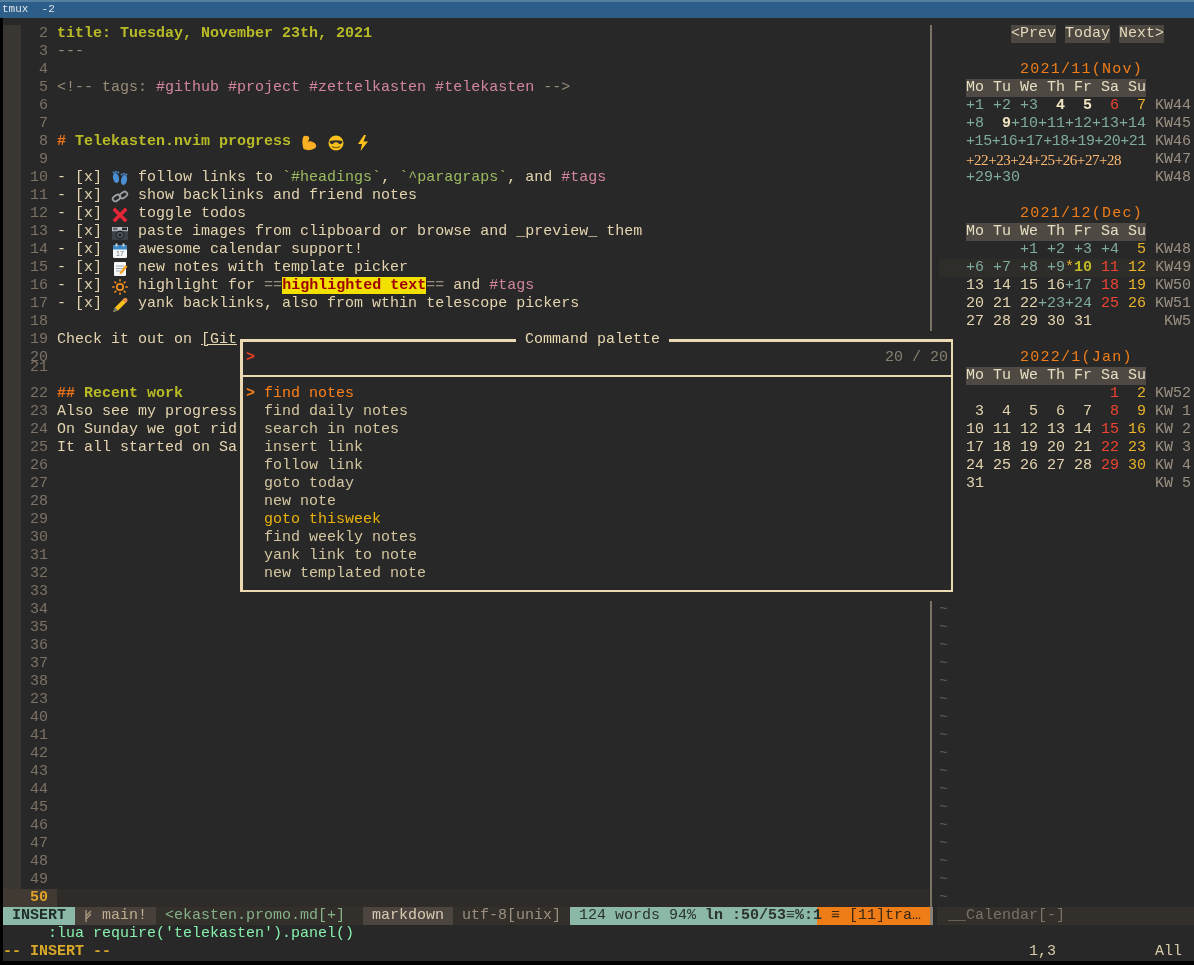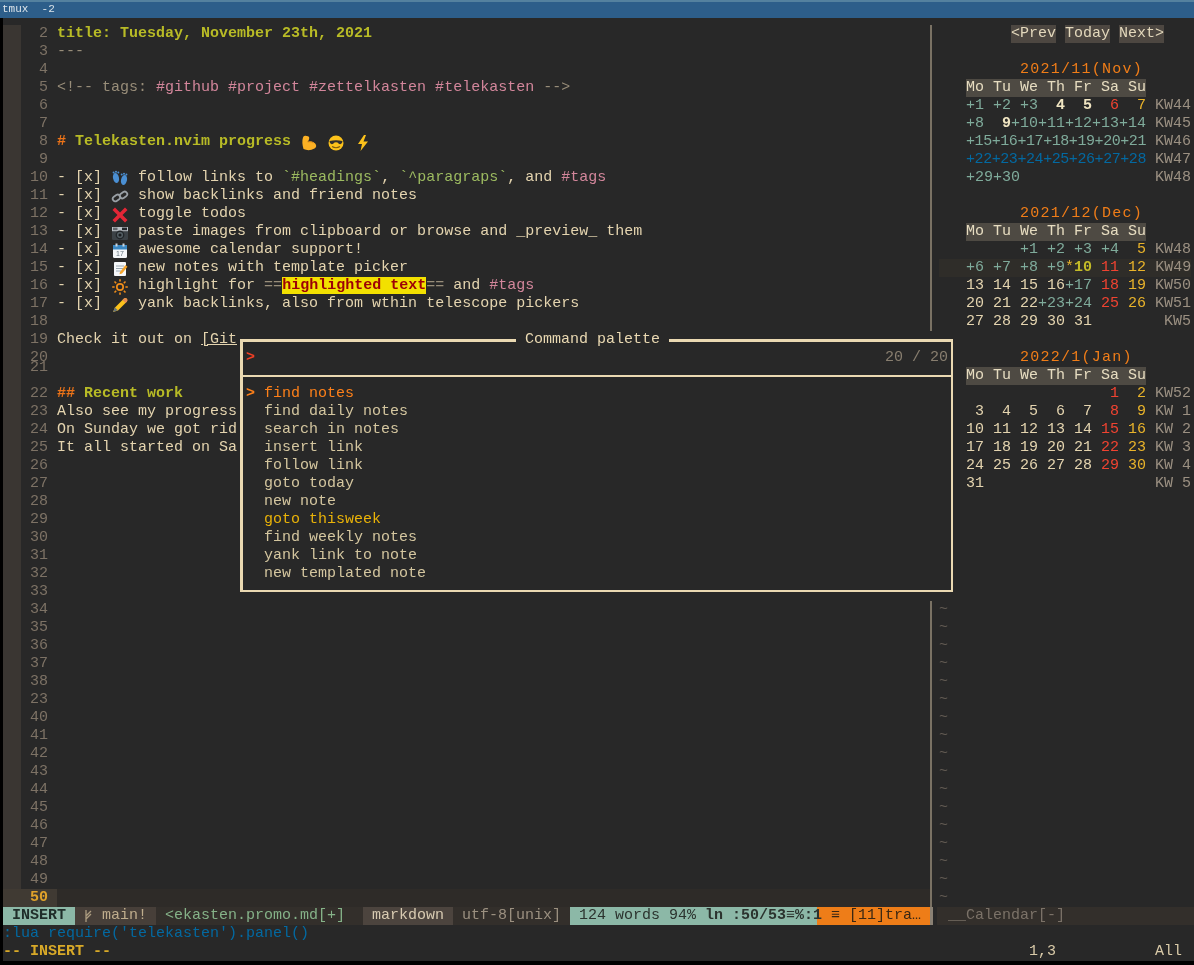--- a/index.html
+++ b/index.html
@@ -85,21 +85,21 @@
 <div class="r" style="left:1065px;top:25px;width:45px;height:18px;background:#4d4741"></div>
 <div class="r" style="left:1119px;top:25px;width:45px;height:18px;background:#4d4741"></div>
 <pre style="left:939px;top:25px">        <span style="color:#e3d8bc;">&lt;Prev</span> <span style="color:#e3d8bc;">Today</span> <span style="color:#e3d8bc;">Next&gt;</span></pre>
 <pre style="left:939px;top:61px">         <span style="color:#f07d18;letter-spacing:1.25px;">2021/11(Nov)</span></pre>
 <div class="r" style="left:966px;top:79px;width:180px;height:18px;background:#4e4a43"></div>
 <pre style="left:939px;top:79px">   <span style="color:#e6dcc0;">Mo Tu We Th Fr Sa Su</span></pre>
 <pre style="left:939px;top:97px">   <span style="color:#7fab9b;">+1 +2 +3</span><span style="color:#f0e5c2;font-weight:bold;">  4  5</span><span style="color:#f04331;">  6</span><span style="color:#e9b32a;">  7</span> <span style="color:#9b9082;">KW44</span></pre>
 <pre style="left:939px;top:115px">   <span style="color:#7fab9b;">+8</span><span style="color:#f0e5c2;font-weight:bold;">  9</span><span style="color:#7fab9b;">+10+11+12+13+14</span> <span style="color:#9b9082;">KW45</span></pre>
 <pre style="left:966px;top:133px"><span style="color:#7fab9b;letter-spacing:-0.43px;">+15+16+17+18+19+20+21</span></pre>
 <pre style="left:1155px;top:133px"><span style="color:#9b9082;">KW46</span></pre>
-<pre style="left:966px;top:151px"><span style="color:#0369a1;letter-spacing:-0.43px;">+22+23+24+25+26+27+28</span></pre>
+<pre style="left:966px;top:151px"><span style="color:#fdba74;letter-spacing:-0.43px;font-family:Liberation Serif, serif;">+22+23+24+25+26+27+28</span></pre>
 <pre style="left:1155px;top:151px"><span style="color:#9b9082;margin-top:40px;">KW47</span></pre>
 <pre style="left:939px;top:169px">   <span style="color:#7fab9b;">+29+30</span>               <span style="color:#9b9082;">KW48</span></pre>
 <pre style="left:939px;top:205px">         <span style="color:#f07d18;letter-spacing:1.25px;">2021/12(Dec)</span></pre>
 <div class="r" style="left:966px;top:223px;width:180px;height:18px;background:#4e4a43"></div>
 <pre style="left:939px;top:223px">   <span style="color:#e6dcc0;">Mo Tu We Th Fr Sa Su</span></pre>
 <div class="r" style="left:939px;top:259px;width:252px;height:18px;background:#2f2d29"></div>
 <pre style="left:939px;top:241px">         <span style="color:#7fab9b;">+1 +2 +3 +4</span><span style="color:#e9b32a;">  5</span> <span style="color:#9b9082;">KW48</span></pre>
 <pre style="left:939px;top:259px">   <span style="color:#7fab9b;">+6 +7 +8 +9</span><span style="color:#e9b32a;">*</span><span style="color:#c3bb28;font-weight:bold;">10</span><span style="color:#f04331;"> 11</span><span style="color:#e9b32a;"> 12</span> <span style="color:#9b9082;">KW49</span></pre>
 <pre style="left:939px;top:277px">   <span style="color:#e4d4af;">13 14 15 16</span><span style="color:#7fab9b;">+17</span><span style="color:#f04331;"> 18</span><span style="color:#e9b32a;"> 19</span> <span style="color:#9b9082;">KW50</span></pre>
 <pre style="left:939px;top:295px">   <span style="color:#e4d4af;">20 21 22</span><span style="color:#7fab9b;">+23+24</span><span style="color:#f04331;"> 25</span><span style="color:#e9b32a;"> 26</span> <span style="color:#9b9082;">KW51</span></pre>
@@ -147,21 +147,21 @@
 <svg class="e" style="left:84px;top:909px" width="9" height="14" viewBox="0 0 9 14">
     <path d="M2 1 V13 M2 7 L7 2 M2 10 L7 5" stroke="#ac9c80" stroke-width="1.3" fill="none"></path>
   </svg>
 <pre style="left:165px;top:907px"><span style="color:#85b288;">&lt;ekasten.promo.md[+]</span></pre>
 <pre style="left:372px;top:907px"><span style="color:#d8cbb2;">markdown</span></pre>
 <pre style="left:462px;top:907px"><span style="color:#9b9080;">utf-8[unix]</span></pre>
 <pre style="left:579px;top:907px"><span style="color:#2b332e;">124 words 94% </span><span style="color:#2b332e;font-weight:bold;">ln</span><span style="color:#2b332e;font-weight:bold;"> :50/53</span><span style="color:#2b332e;font-weight:bold;">≡%:1</span></pre>
 <pre style="left:831px;top:907px"><span style="color:#3a2714;font-weight:bold;">≡</span></pre>
 <pre style="left:849px;top:907px"><span style="color:#3a2714;">[11]tra…</span></pre>
 <pre style="left:948px;top:907px"><span style="color:#7b7268;">__Calendar[-]</span></pre>
-<pre style="left:3px;top:925px"><span style="color:#0369a1;">:lua require('telekasten').panel()</span></pre>
+<pre style="left:3px;top:925px"><span style="color:#86efac;margin-left:45px;">:lua require('telekasten').panel()</span></pre>
 <pre style="left:3px;top:943px"><span style="color:#d8a928;font-weight:bold;">-- INSERT --</span></pre>
 <pre style="left:1029px;top:943px"><span style="color:#d9caa8;">1,3</span></pre>
 <pre style="left:1155px;top:943px"><span style="color:#d9caa8;">All</span></pre>
 <svg class="e" style="left:300px;top:134px" width="18" height="18" viewBox="0 0 18 18">
     <path d="M3.5 15 Q1.5 8 3 3.5 Q3.5 1.5 5.5 1.8 L8 2.3 Q9.6 2.8 9.2 4.6 Q9 6.5 7.6 8 Q12.5 6.5 15.2 9.5 Q17.5 12.5 14.5 14.5 Q9 17.5 3.5 15 Z" fill="#fcb124"></path>
     <path d="M7.6 8 Q11 7.2 13.5 9" stroke="#e0901a" stroke-width="1.1" fill="none"></path>
   </svg>
 <svg class="e" style="left:327px;top:134px" width="18" height="18" viewBox="0 0 18 18">
     <circle cx="9" cy="9" r="7.5" fill="#fcc21b"></circle>
     <path d="M2.5 7 Q9 5.5 15.5 7 L15 9 Q13.5 11 11.5 9.5 Q10.8 8.2 9 8.2 Q7.2 8.2 6.5 9.5 Q4.5 11 3 9 Z" fill="#31302f"></path>

